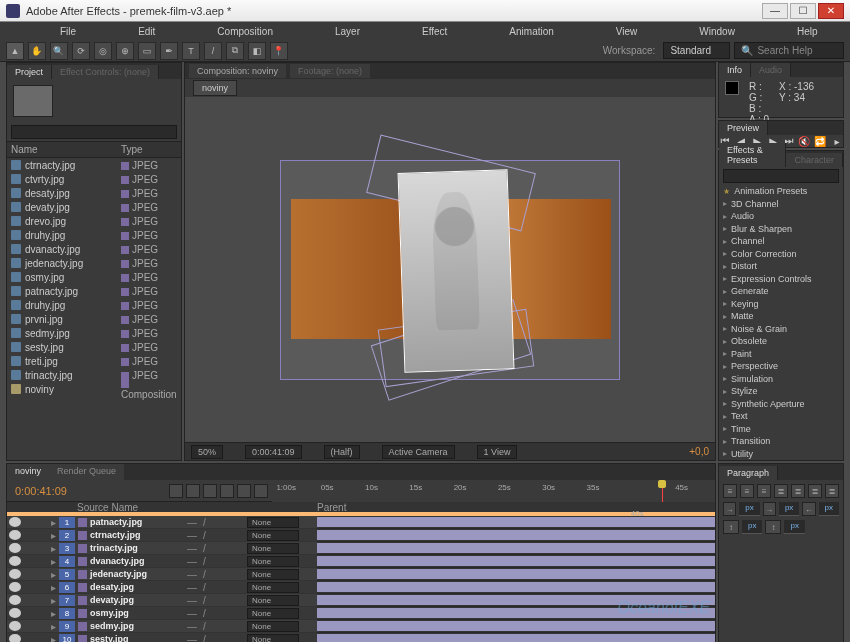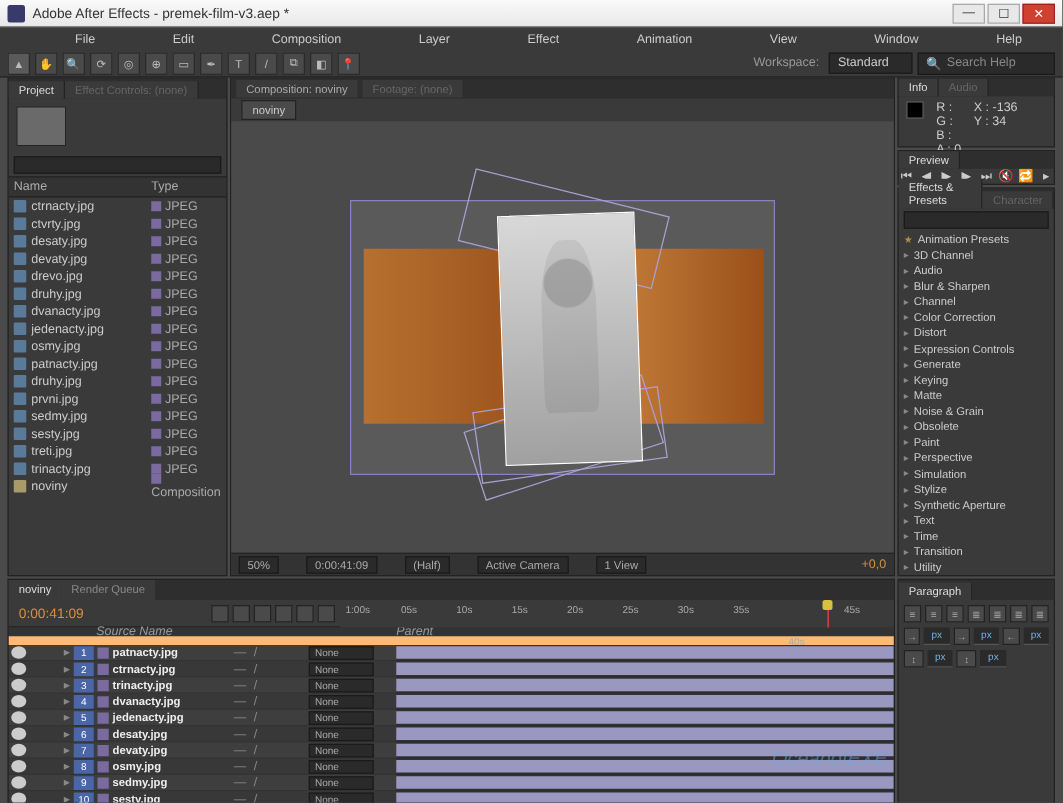--- a/index.html
+++ b/index.html
@@ -88,21 +88,21 @@
 .timeline .tl-body { flex:1; display:flex; flex-direction:column; }
 .timeline .tl-top { height: 22px; display:flex; align-items:center; background:#3a3a3a; border-bottom:1px solid #222; }
 .timeline .tc { color:#d89040; font-size:11px; padding:0 8px; width:158px; }
 .timeline .tl-icons { display:flex; gap:3px; padding:0 4px; }
 .timeline .tli { width:14px; height:14px; background:#4a4a4a; border:1px solid #222; }
 .timeline .ruler { flex:1; height:22px; position:relative; background:#3a3a3a; }
 .timeline .ruler .tick { position:absolute; top:3px; color:#aaa; font-size:8px; }
 .timeline .ruler .play { position:absolute; top:0; bottom:0; width:1px; background:#ff4040; }
 .timeline .ruler .play::before { content:""; position:absolute; top:0; left:-4px; width:8px; height:8px; background:#d8c040; border-radius:2px; }
 
-.timeline .cols { height:14px; display:flex; background:#333; color:#999; font-size:8px; align-items:center; border-bottom:7px solid #fdba74;font-style:italic; }
+.timeline .cols { height:14px; display:flex; background:#333; color:#999; font-size:8px; align-items:center; border-bottom:4px solid #fdba74; }
 .timeline .cols .cL { width: 310px; padding-left: 70px; }
 .timeline .layers { flex:1; overflow:hidden; position:relative; }
 .timeline .layer { height:13px; display:flex; align-items:center; }
 .timeline .layer .lleft { width:310px; display:flex; align-items:center; background:#3e3e3e; border-bottom:1px solid #333; }
 .timeline .layer:nth-child(even) .lleft { background:#383838; }
 .timeline .layer .eye { width:12px; height:10px; margin:0 2px; border-radius:50%; background:#ccc; }
 .timeline .layer .sp { width:28px; }
 .timeline .layer .num { width:16px; height:11px; background:#4a66a8; color:#fff; font-size:8px; display:flex; align-items:center; justify-content:center; margin-right:3px; }
 .timeline .layer .lfi { width:9px; height:9px; background:#7a6aa0; margin-right:3px; }
 .timeline .layer .lnm { flex:1; color:#eee; font-size:9px; font-weight:bold; }

